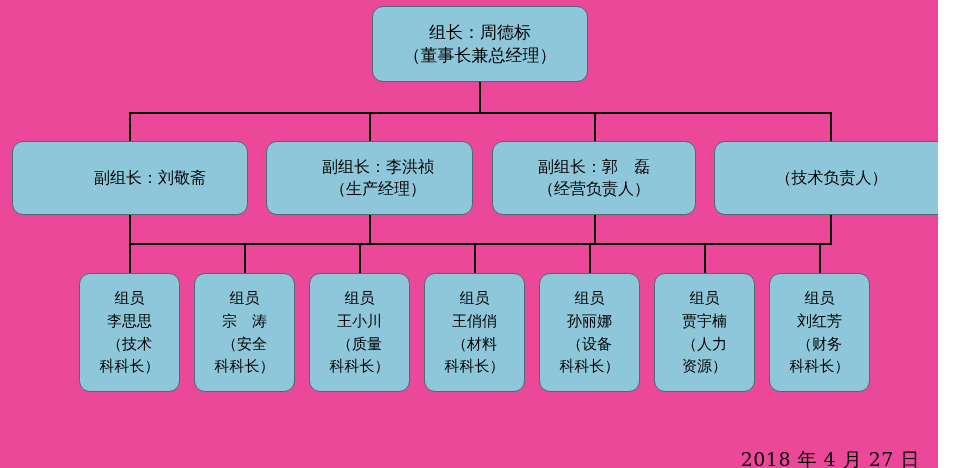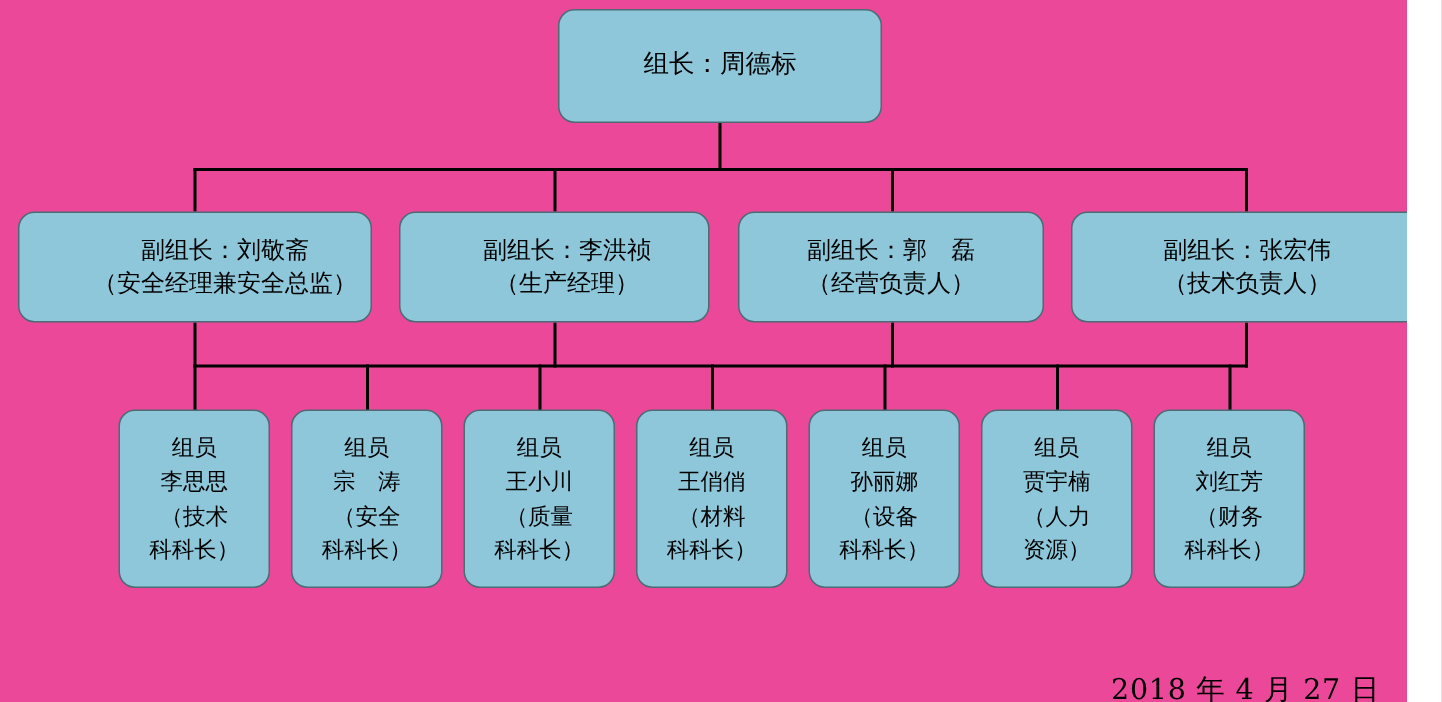--- a/index.html
+++ b/index.html
@@ -116,36 +116,35 @@
   <div class="conn conn-v" style="left:129px; top:243px; height:31px;"></div>
   <div class="conn conn-v" style="left:244px; top:243px; height:31px;"></div>
   <div class="conn conn-v" style="left:359px; top:243px; height:31px;"></div>
   <div class="conn conn-v" style="left:474px; top:243px; height:31px;"></div>
   <div class="conn conn-v" style="left:589px; top:243px; height:31px;"></div>
   <div class="conn conn-v" style="left:704px; top:243px; height:31px;"></div>
   <div class="conn conn-v" style="left:819px; top:243px; height:31px;"></div>
 
   <div class="node node-root">
     <span class="line">组长：周德标</span>
+    <span class="line">（董事长兼总经理）</span>
   </div>
 
   <div class="node node-deputy deputy-0">
     <span class="line">副组长：刘敬斋</span>
-    <span class="line">（安全经理兼安全总监）</span>
   </div>
   <div class="node node-deputy deputy-1">
     <span class="line">副组长：李洪祯</span>
     <span class="line">（生产经理）</span>
   </div>
   <div class="node node-deputy deputy-2">
     <span class="line">副组长：郭　磊</span>
     <span class="line">（经营负责人）</span>
   </div>
   <div class="node node-deputy deputy-3">
-    <span class="line">副组长：张宏伟</span>
     <span class="line">（技术负责人）</span>
   </div>
 
   <div class="node node-member member-0">
     <span class="line">组员</span>
     <span class="line">李思思</span>
     <span class="line">（技术</span>
     <span class="line">科科长）</span>
   </div>
   <div class="node node-member member-1">

